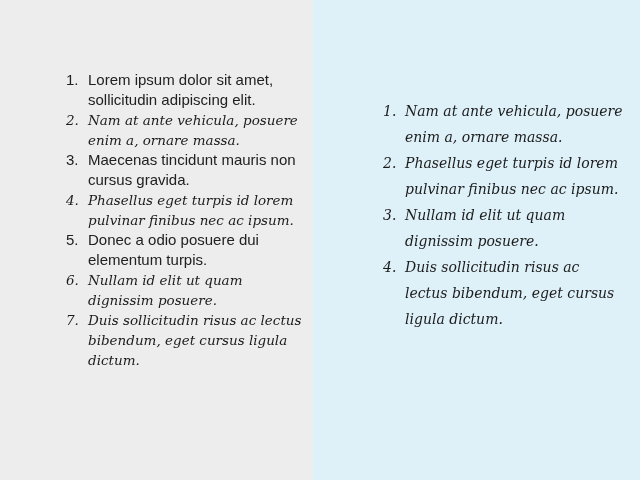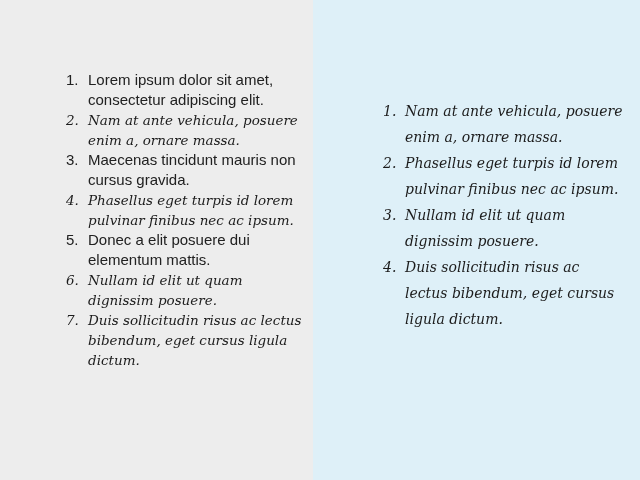--- a/index.html
+++ b/index.html
@@ -54,37 +54,37 @@
 </style>
 </head>
 <body>
 
 <div class="stage">
 
   <section class="panel panel-left" style="background: rgb(237, 237, 237);">
     <ol class="num-list">
         <li class="item sans">
           <span class="num">1.</span>
-          <span class="txt">Lorem ipsum dolor sit amet, consectetur adipiscing elit.</span>
+          <span class="txt">Lorem ipsum dolor sit amet, sollicitudin adipiscing elit.</span>
         </li>
         <li class="item script">
           <span class="num">2.</span>
           <span class="txt">Nam at ante vehicula, posuere enim a, ornare massa.</span>
         </li>
         <li class="item sans">
           <span class="num">3.</span>
           <span class="txt">Maecenas tincidunt mauris non cursus gravida.</span>
         </li>
         <li class="item script">
           <span class="num">4.</span>
           <span class="txt">Phasellus eget turpis id lorem pulvinar finibus nec ac ipsum.</span>
         </li>
         <li class="item sans">
           <span class="num">5.</span>
-          <span class="txt">Donec a elit posuere dui elementum mattis.</span>
+          <span class="txt">Donec a odio posuere dui elementum turpis.</span>
         </li>
         <li class="item script">
           <span class="num">6.</span>
           <span class="txt">Nullam id elit ut quam dignissim posuere.</span>
         </li>
         <li class="item script">
           <span class="num">7.</span>
           <span class="txt">Duis sollicitudin risus ac lectus bibendum, eget cursus ligula dictum.</span>
         </li>
       </ol>

